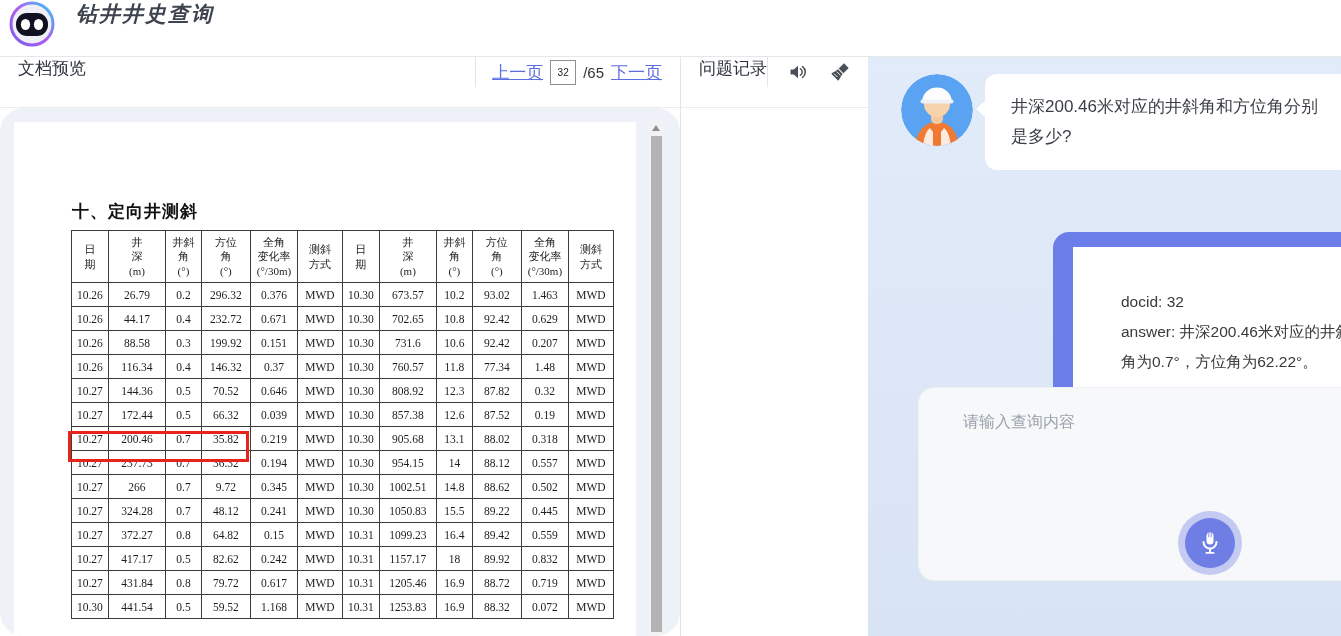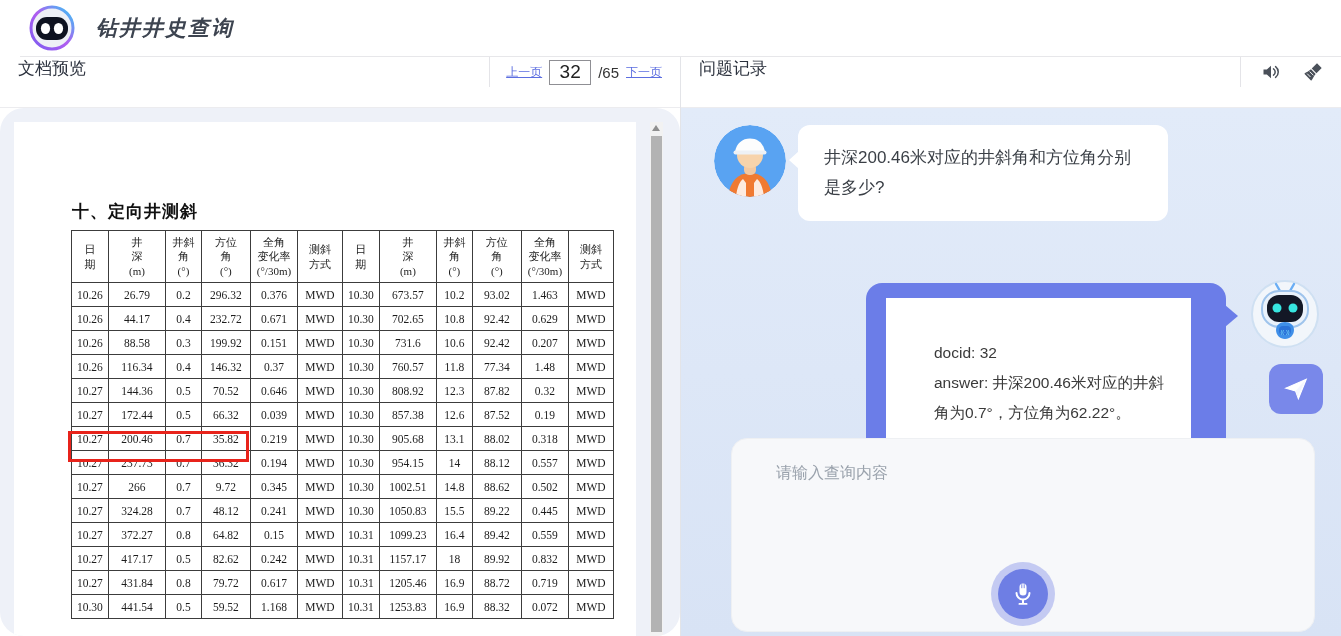--- a/index.html
+++ b/index.html
@@ -1,40 +1,40 @@
 <!DOCTYPE html>
 <html><head>
 <meta charset="utf-8">
 <style>
   * { margin:0; padding:0; box-sizing:border-box; }
   html,body { width:1341px; height:636px; overflow:hidden; background:#fff;
               font-family:"Liberation Sans","DejaVu Sans",sans-serif; }
 
   
   .app-header { height:57px; background:#fff; border-bottom:1px solid #e7e7ea;
-                display:flex; align-items:center; padding-left:8px;margin-left:20px; }
+                display:flex; align-items:flex-start; padding-left:8px; }
   .logo { width:48px; height:48px; }
   .app-title { font-size:21px; font-weight:bold; font-style:italic; color:#3d4450;
                margin-left:20px; letter-spacing:2px; }
 
   
   .main { display:flex; height:579px; }
   .doc-panel { width:681px; border-right:1px solid #e3e4e8; display:flex; flex-direction:column; background:#fff; }
-  .chat-panel { flex:1; display:flex; flex-direction:column; min-width:0; }
+  .chat-panel { flex:1; display:flex; flex-direction:row; min-width:0; }
 
   .panel-header { height:51px; background:#fff; border-bottom:1px solid #ececef;
                   display:flex; padding:0 18px; flex:none; }
   .panel-title { font-size:17px; color:#2c323e; }
 
   
   .pagination { margin-left:auto; display:flex; align-items:center; gap:7px;
                 border-left:1px solid #e4e4e8; padding-left:16px; height:30px; }
-  .page-link { color:#5c6ee0; text-decoration:underline; font-size:12px; cursor:pointer; }
-  .page-input { width:42px; height:25px; border:1px solid #8f8f94; text-align:center;
-                font-size:19px; color:#222; background:#fff; }
+  .page-link { color:#5c6ee0; text-decoration:underline; font-size:17px; cursor:pointer; }
+  .page-input { width:26px; height:25px; border:1px solid #8f8f94; text-align:center;
+                font-size:10px; color:#222; background:#fff; }
   .page-total { font-size:15px; color:#333; }
 
   
   .preview-area { flex:1; background:#eef1f8; position:relative; overflow:hidden;border-radius:24px; }
   .doc-page { position:absolute; left:14px; top:14px; width:622px; bottom:-30px; background:#fff; }
   .doc-title { margin:78px 0 0 58px; font-size:17px; font-weight:bold; color:#101010; letter-spacing:1px; }
   .table-wrap { position:relative; margin:7px 0 0 57px; width:543px; }
   table.survey { border-collapse:collapse; table-layout:fixed; width:543px;
                  font-family:"Liberation Serif","DejaVu Serif",serif;
                  font-size:11.5px; color:#1c1c1c; text-align:center; }

